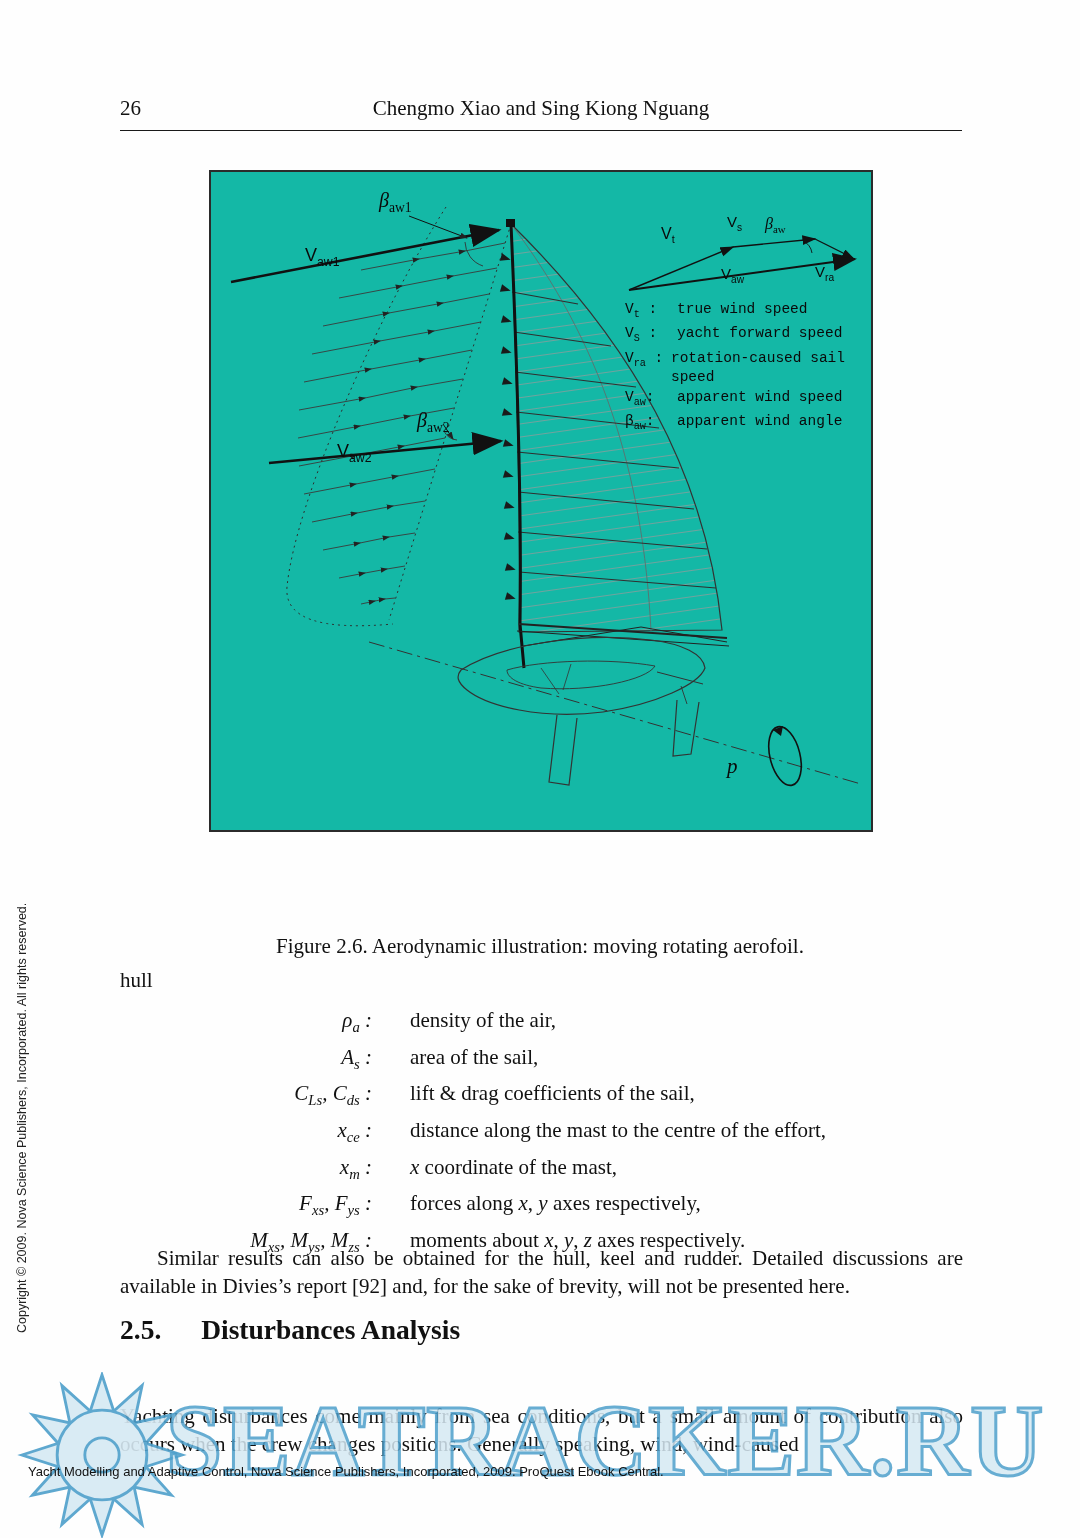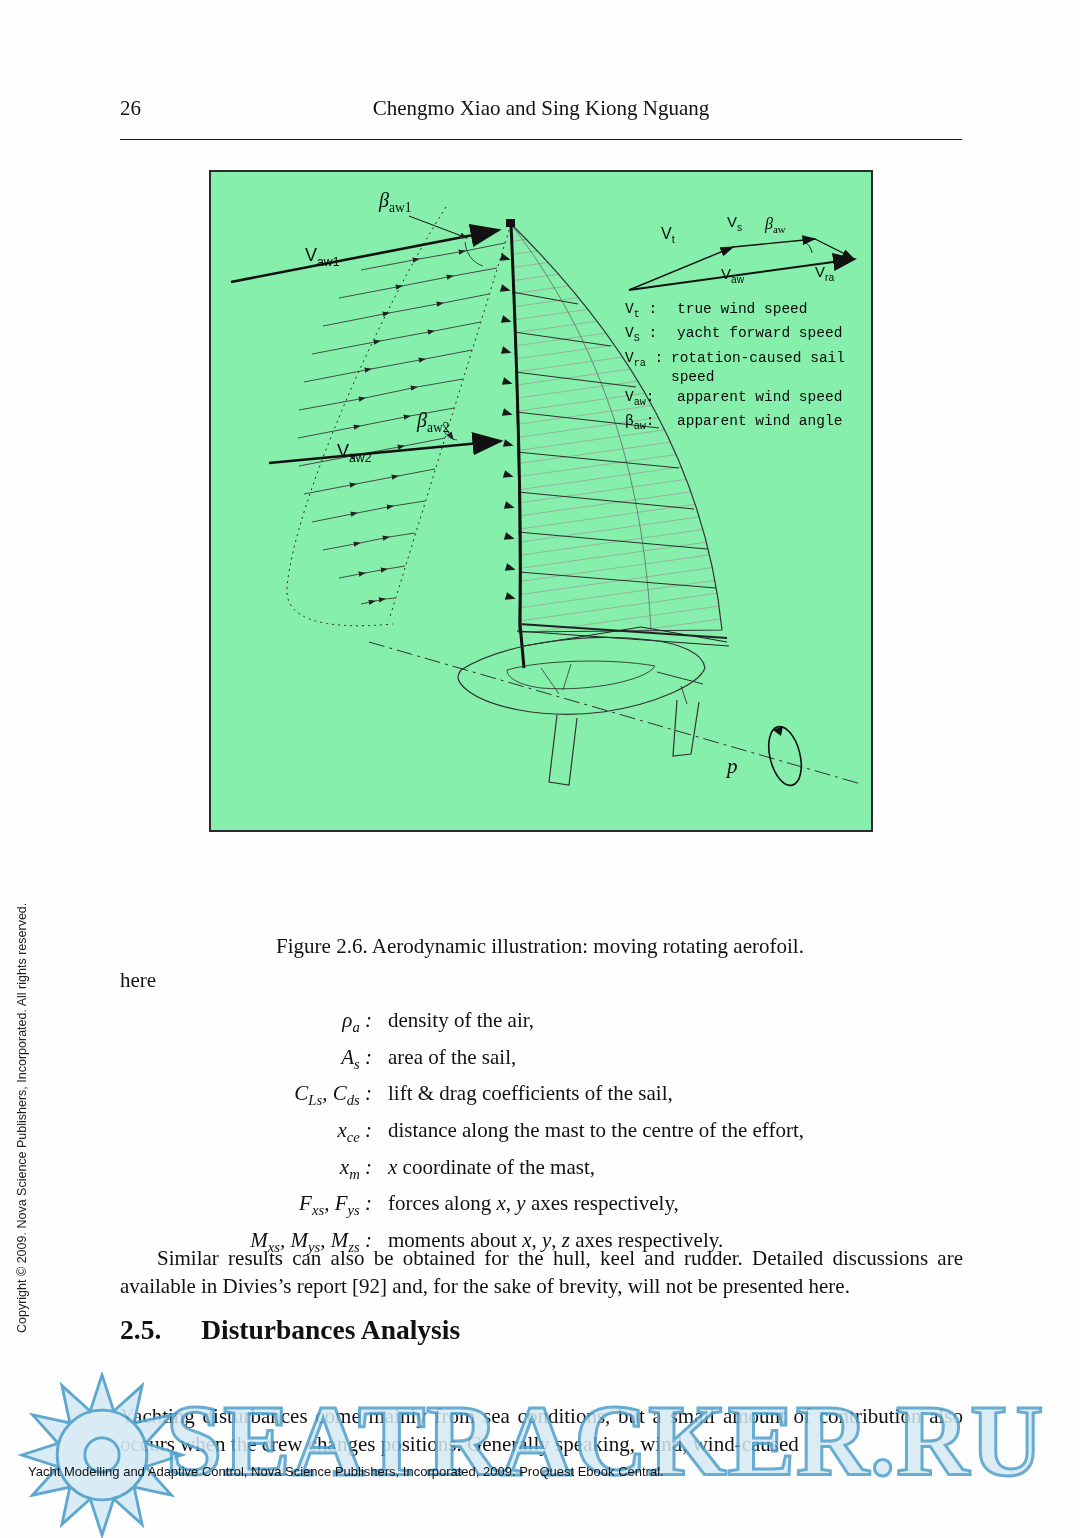--- a/index.html
+++ b/index.html
@@ -5,29 +5,29 @@
   html,body{margin:0;padding:0;}
   body{
     width:1080px;height:1538px;position:relative;overflow:hidden;
     background:#fefefe;color:#111;
     font-family:"Liberation Serif",serif;
   }
 
   
   .page-header{
     position:absolute;left:120px;top:96px;width:842px;
-    border-bottom:1.5px solid #1a1a1a;padding-bottom:18px;
+    border-bottom:1.5px solid #1a1a1a;padding-bottom:9px;
     text-align:center;font-size:21px;
   }
   .page-number{position:absolute;left:0;top:0;}
 
   
   .figure-frame{
     position:absolute;left:209px;top:170px;width:660px;height:658px;
-    border:2px solid #2b2b2b;background:#86efac;
+    border:2px solid #2b2b2b;background:#14b8a6;
   }
   .figure-frame svg{position:absolute;left:0;top:0;}
   .fig-label{position:absolute;font-family:"Liberation Sans",sans-serif;color:#0a0a0a;line-height:1;}
   .fig-label sub{font-size:68%;}
   .math{font-family:"Liberation Serif",serif;}
   .dot{fill:none;stroke:#2e2e2e;stroke-width:1;stroke-dasharray:2 4;}
 
   .figure-legend{position:absolute;left:406px;top:128px;}
   .leg-row{display:flex;font-family:Liberation Mono, monospace;font-size:14.5px;line-height:19.5px;color:#0a0a0a;margin-left:8px;}
   .leg-term{width:52px;}
@@ -35,21 +35,21 @@
 
   .figure-caption{position:absolute;top:934px;left:119px;width:842px;text-align:center;font-size:21px;}
 
   
   .here{position:absolute;left:120px;top:968px;font-size:21px;}
 
   .definitions{position:absolute;left:120px;top:1006px;width:842px;font-size:21px;}
   .def-row{display:flex;line-height:29.5px;}
   .def-term{width:252px;text-align:right;font-style:italic;}
   .def-term sub{font-size:70%;}
-  .def-desc{margin-left:16px;font-style:normal;}
+  .def-desc{margin-left:38px;font-style:normal;}
 
   .paragraph{position:absolute;left:120px;width:843px;font-size:21px;line-height:27.5px;text-align:justify;}
   .p1{top:1224px;text-indent:37px;}
   .p2{top:1382px;}
 
   .section-heading{position:absolute;left:120px;top:1314px;font-size:27.5px;font-weight:bold;}
   .section-number{margin-right:33px;}
 
   
   .copyright{
@@ -219,21 +219,21 @@
       </div>
       <div class="leg-row">
         <span class="leg-term">β<sub>aw</sub>:</span>
         <span class="leg-desc">apparent wind angle</span>
       </div>
     </div>
 </div>
 
 <div class="figure-caption">Figure 2.6. Aerodynamic illustration: moving rotating aerofoil.</div>
 
-<div class="here">here</div>
+<div class="here">hull</div>
 
 <div class="definitions">
     <div class="def-row">
       <span class="def-term">ρ<sub>a</sub> :</span>
       <span class="def-desc">density of the air,</span>
     </div>
     <div class="def-row">
       <span class="def-term">A<sub>s</sub> :</span>
       <span class="def-desc">area of the sail,</span>
     </div>

